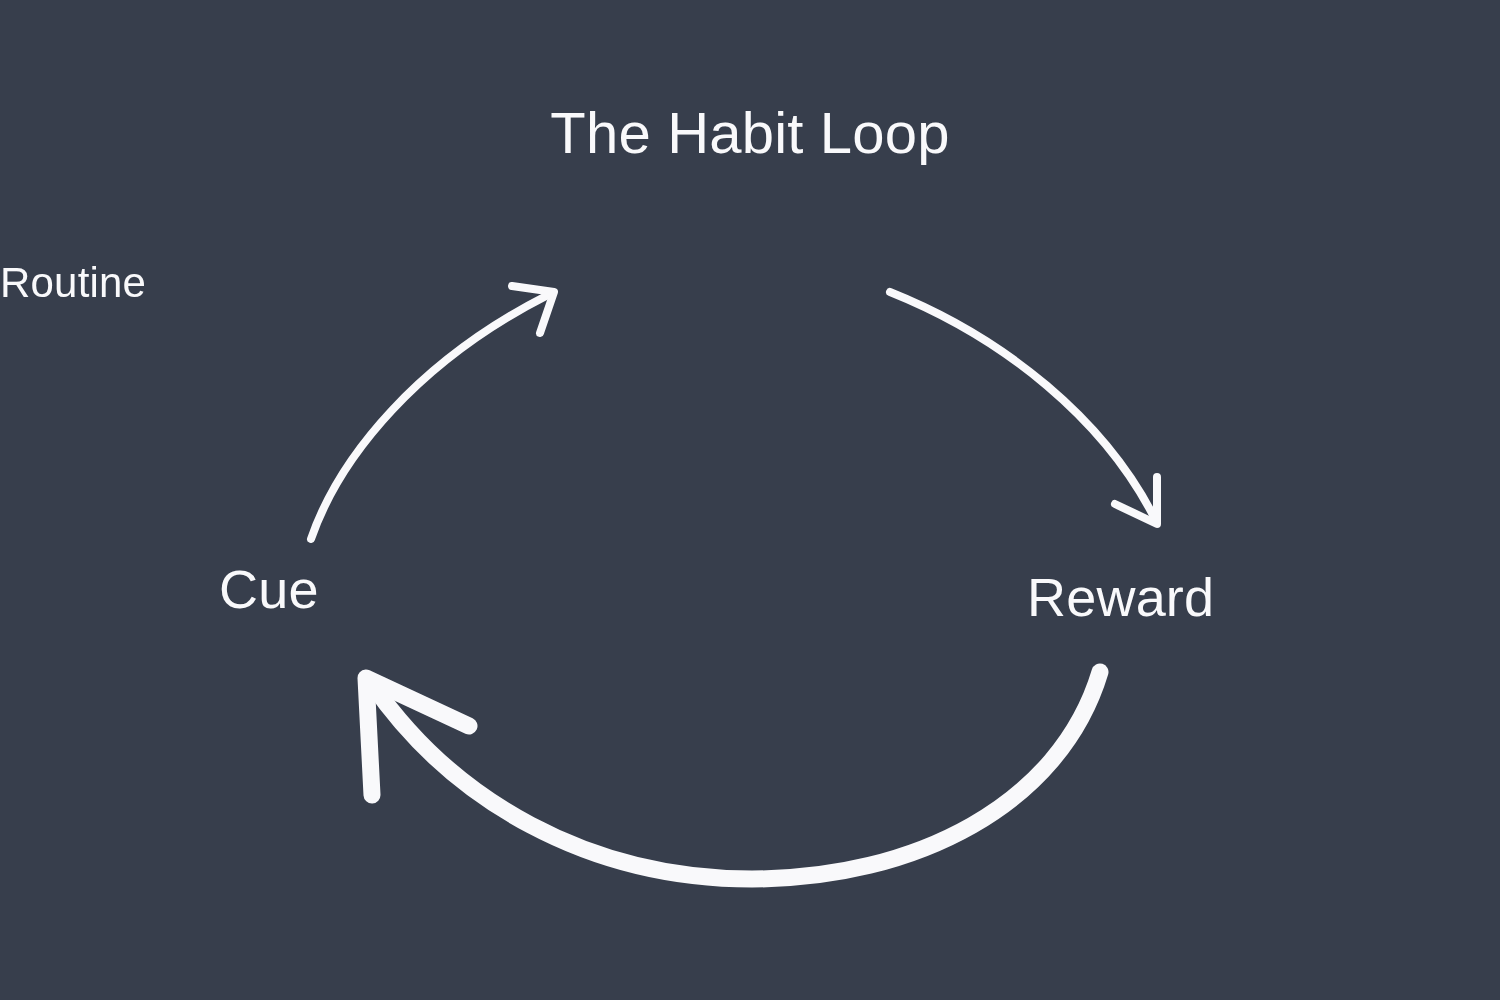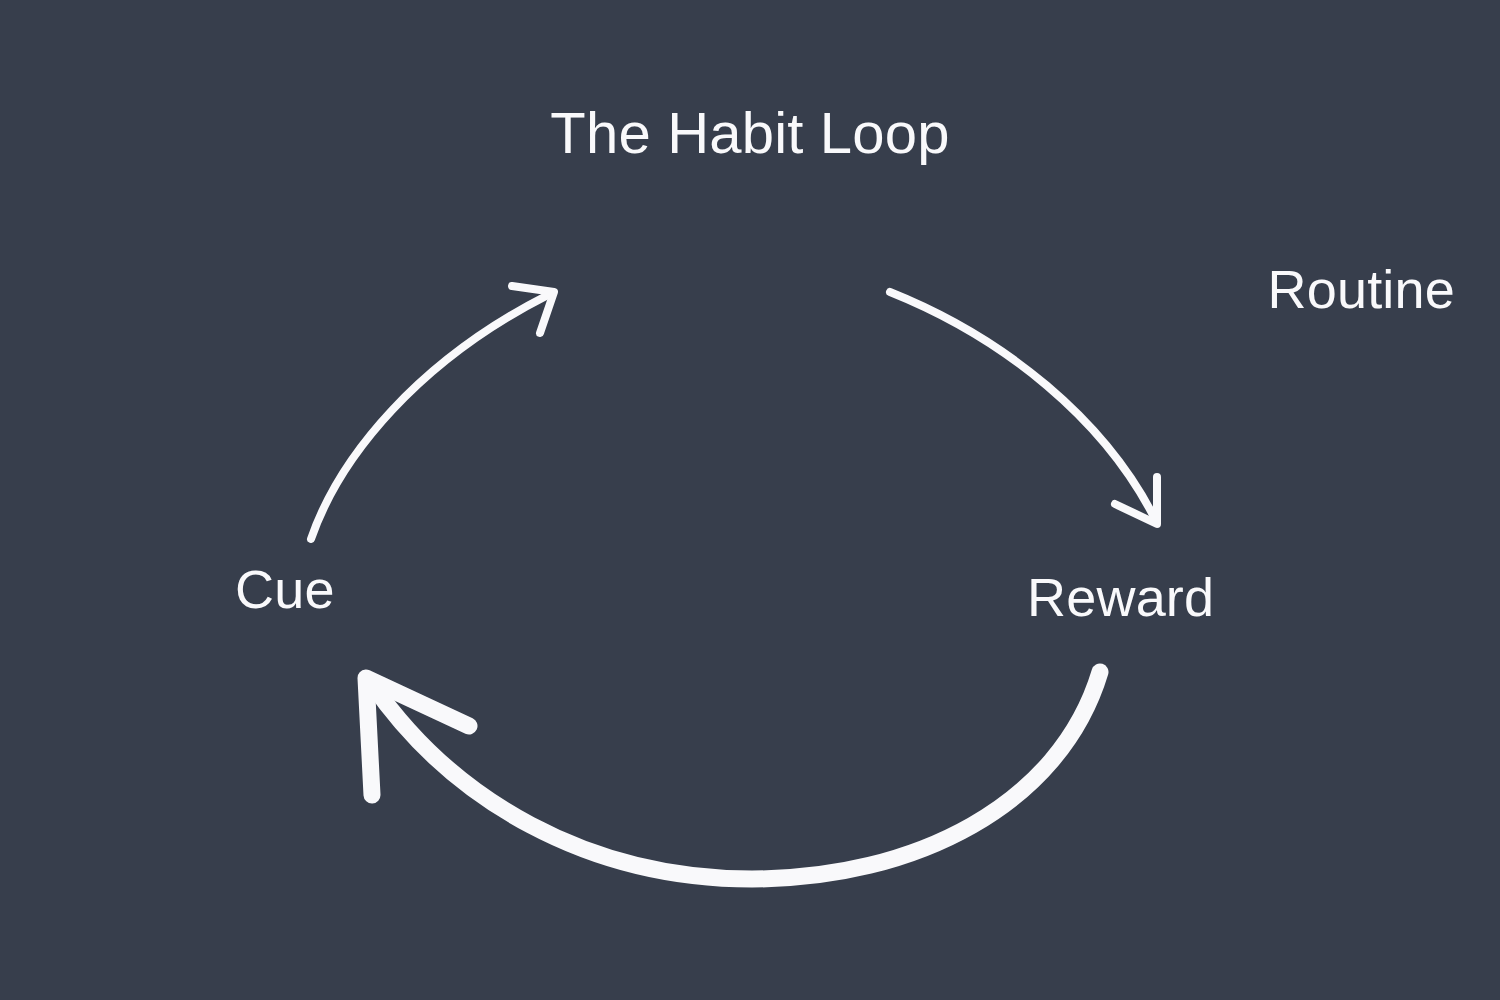--- a/index.html
+++ b/index.html
@@ -40,33 +40,32 @@
     left: 0;
     top: 104px;
     width: 1500px;
     text-align: center;
     font-size: 58px;
   }
   #node-routine {
     left: 0;
     top: 262px;
     width: 1455px;
-    text-align: right;
-    font-size: 54px;
+    text-align: left;
+    font-size: 42px;
   }
   #node-reward {
     left: 1027px;
     top: 570px;
     font-size: 54px;
   }
   #node-cue {
     left: 219px;
     top: 562px;
     font-size: 54px;
-    margin-left: 16px;
   }
 </style>
 </head>
 <body>
 
 <div id="canvas">
 
   <svg id="arrows" viewBox="0 0 1500 1000" xmlns="http://www.w3.org/2000/svg">
 
     <g>

